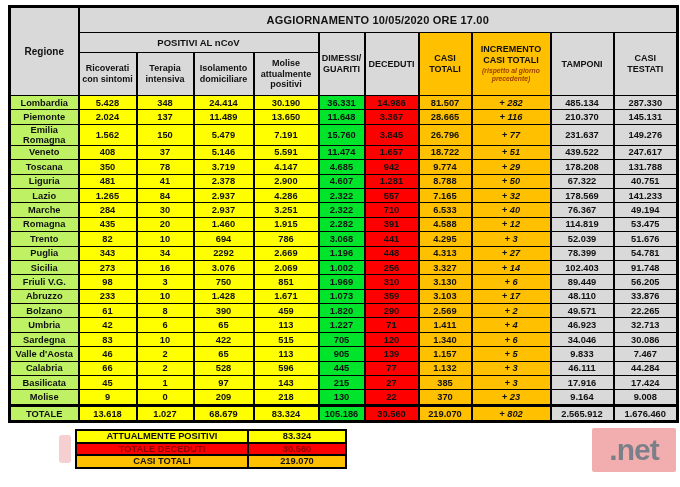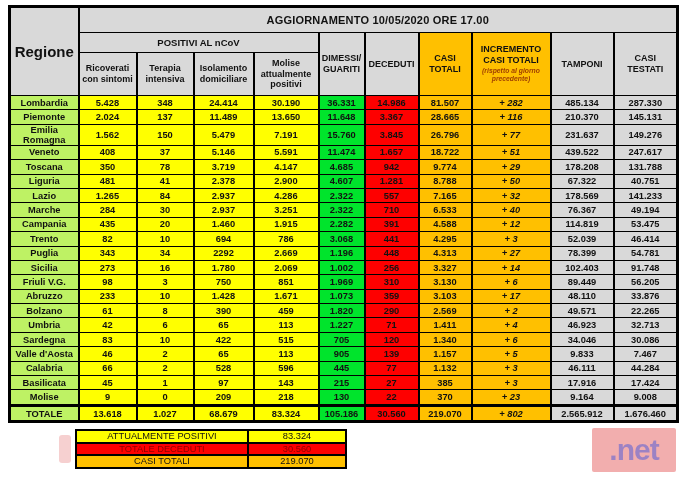--- a/index.html
+++ b/index.html
@@ -15,55 +15,55 @@
   .main th,.main td{
     border-top:1px solid #000;border-bottom:1px solid #000;
     border-left:2px solid #000;border-right:2px solid #000;
     text-align:center;vertical-align:middle;
     font-weight:bold;color:#111;padding:0 1px;overflow:hidden;
   }
   .h{background:var(--gray);}
   .banner{height:24px;font-size:11px;letter-spacing:.2px;}
   .group{height:19px;font-size:9.5px;}
   .sub{height:42px;font-size:9px;line-height:1.2;margin-left:21px;}
-  .h-regione{font-size:15px;}
+  .h-regione{font-size:10px;}
   .h-orange{background:var(--orange);}
   .h-note{font-size:6.8px;font-style:italic;font-weight:bold;color:var(--note);line-height:1.25;margin-top:1px;}
   .h-two{font-size:9px;line-height:1.2;}
   .main tbody td{height:13.4px;font-size:9.3px;}
   .cell-region{background:#bef264;font-size:9.3px;}
   .cell-yellow{background:var(--yellow);}
   .cell-green{background:var(--green);color:#0b2b0b;}
   .cell-red{background:var(--red);color:var(--red-text);}
   .cell-orange{background:var(--orange);margin-top:32px;}
   .cell-increment{font-style:italic;}
   .cell-gray{background:var(--gray);}
   .row-total td{border-top:3px solid #000;font-size:9.6px;height:15px;}
   
   .summary{
     position:absolute;left:75px;top:429px;
     border-collapse:collapse;table-layout:fixed;border:2px solid #000;
   }
   .summary td{
-    border:2px solid #000;height:10.5px;font-weight:normal;font-size:9.3px;
+    border:2px solid #000;height:10.5px;font-weight:bold;font-size:9.3px;
     text-align:center;vertical-align:middle;padding:0 2px;color:#111;margin-top:28px;
   }
   .sum-yellow td{background:var(--yellow);}
   .sum-green td{background:var(--green);}
   .sum-green .sum-label{color:#036a03;}
   .sum-red td{background:var(--red);color:var(--red-text);}
   .sum-orange td{background:var(--orange);}
   .sum-label-col{width:172px;}
   .sum-value-col{width:98px;}
   
   .watermark{
     position:absolute;left:592px;top:428px;width:84px;height:44px;
     background:#e96c6c;opacity:.55;border-radius:2px;
     display:flex;align-items:center;justify-content:center;
-    color:#4c1d95;font-weight:bold;font-size:30px;letter-spacing:-1px;
+    color:#0f172a;font-weight:bold;font-size:30px;letter-spacing:-1px;
     font-family:"Liberation Sans",sans-serif;
   }
   .smudge{
     position:absolute;left:59px;top:435px;width:12px;height:28px;
     background:#e98a8a;opacity:.4;border-radius:3px;
   }
 </style>
 </head>
 <body>
 
@@ -207,21 +207,21 @@
         <td class="cell-yellow">2.937</td>
         <td class="cell-yellow">3.251</td>
         <td class="cell-green">2.322</td>
         <td class="cell-red">710</td>
         <td class="cell-orange">6.533</td>
         <td class="cell-orange cell-increment">+ 40</td>
         <td class="cell-gray">76.367</td>
         <td class="cell-gray">49.194</td>
       </tr>
       <tr>
-        <td class="cell-region">Campania</td>
+        <td class="cell-region">Romagna</td>
         <td class="cell-yellow">435</td>
         <td class="cell-yellow">20</td>
         <td class="cell-yellow">1.460</td>
         <td class="cell-yellow">1.915</td>
         <td class="cell-green">2.282</td>
         <td class="cell-red">391</td>
         <td class="cell-orange">4.588</td>
         <td class="cell-orange cell-increment">+ 12</td>
         <td class="cell-gray">114.819</td>
         <td class="cell-gray">53.475</td>
@@ -230,40 +230,40 @@
         <td class="cell-region">Trento</td>
         <td class="cell-yellow">82</td>
         <td class="cell-yellow">10</td>
         <td class="cell-yellow">694</td>
         <td class="cell-yellow">786</td>
         <td class="cell-green">3.068</td>
         <td class="cell-red">441</td>
         <td class="cell-orange">4.295</td>
         <td class="cell-orange cell-increment">+ 3</td>
         <td class="cell-gray">52.039</td>
-        <td class="cell-gray">46.414</td>
+        <td class="cell-gray">51.676</td>
       </tr>
       <tr>
         <td class="cell-region">Puglia</td>
         <td class="cell-yellow">343</td>
         <td class="cell-yellow">34</td>
         <td class="cell-yellow">2292</td>
         <td class="cell-yellow">2.669</td>
         <td class="cell-green">1.196</td>
         <td class="cell-red">448</td>
         <td class="cell-orange">4.313</td>
         <td class="cell-orange cell-increment">+ 27</td>
         <td class="cell-gray">78.399</td>
         <td class="cell-gray">54.781</td>
       </tr>
       <tr>
         <td class="cell-region">Sicilia</td>
         <td class="cell-yellow">273</td>
         <td class="cell-yellow">16</td>
-        <td class="cell-yellow">1.780</td>
+        <td class="cell-yellow">3.076</td>
         <td class="cell-yellow">2.069</td>
         <td class="cell-green">1.002</td>
         <td class="cell-red">256</td>
         <td class="cell-orange">3.327</td>
         <td class="cell-orange cell-increment">+ 14</td>
         <td class="cell-gray">102.403</td>
         <td class="cell-gray">91.748</td>
       </tr>
       <tr>
         <td class="cell-region">Friuli V.G.</td>

